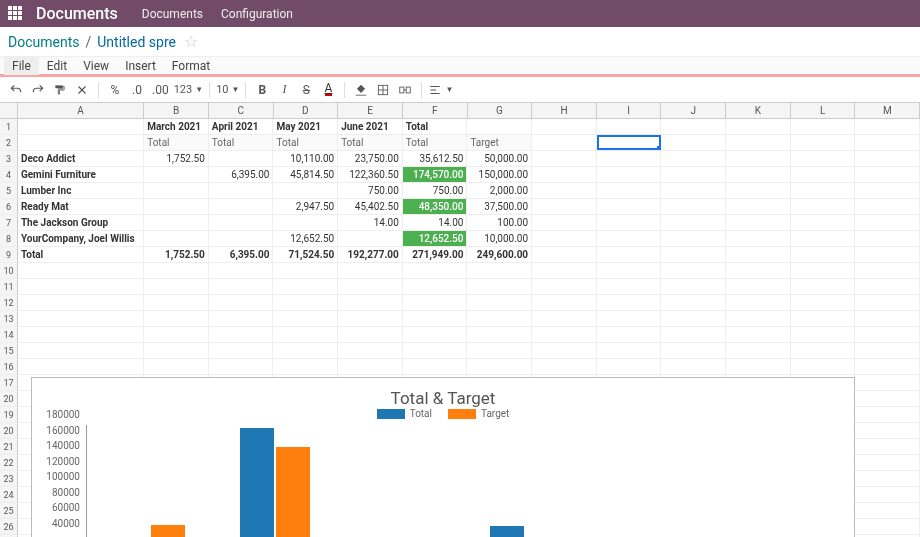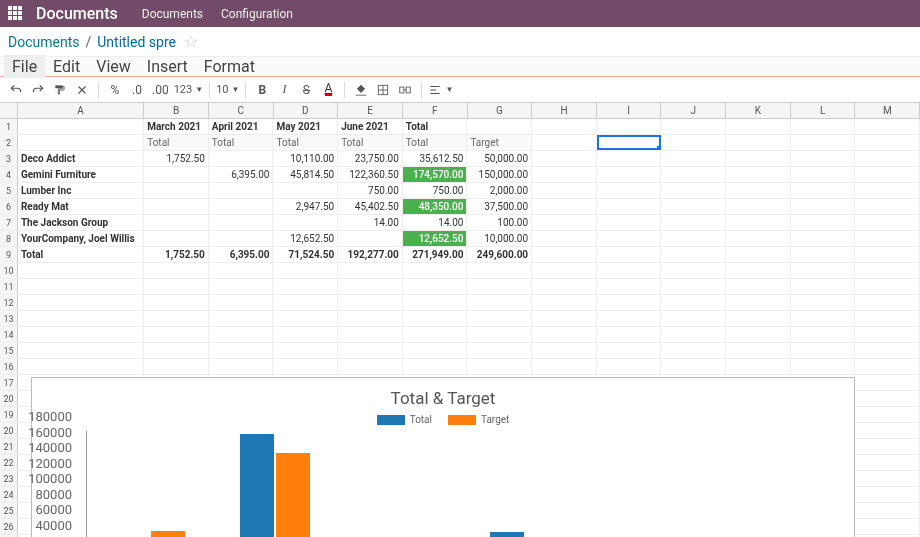--- a/index.html
+++ b/index.html
@@ -13,21 +13,21 @@
 .topbar .nav-item { font-size: 12px; margin-right: 18px; cursor: pointer; color: #eee; }
 
 
 .crumbrow { height: 30px; display: flex; align-items: center; padding: 0 8px; border-bottom: 1px solid #eee; }
 .crumbrow .crumb-link { color: #017e84; font-size: 14px; cursor: pointer; }
 .crumbrow .sep { margin: 0 6px; color: #666; font-size: 14px; }
 .crumbrow .crumb-current { color: #0369a1; font-size: 14px; }
 .crumbrow .star { margin-left: 8px; color: #ccc; font-size: 16px; cursor: pointer; }
 
 
-.menubar { height: 20px; display: flex; align-items: center; padding: 0 4px; border-bottom: 1px solid #fca5a5; background: #fafafa; font-size: 16px; }
+.menubar { height: 20px; display: flex; align-items: center; padding: 0 4px; border-bottom: 3px solid #fca5a5; background: #fafafa; font-size: 12px; }
 .menubar .mitem { padding: 2px 8px; cursor: pointer; color: #444; }
 .menubar .mitem.first { background: #eee; }
 
 
 .toolbar { height: 26px; display: flex; align-items: center; padding: 0 6px; border-bottom: 1px solid #ccc; gap: 2px; }
 .toolbar .tbtn { min-width: 20px; height: 20px; display: flex; align-items: center; justify-content: center; cursor: pointer; color: #555; font-size: 12px; padding: 0 3px; }
 .toolbar .tbtn svg { width: 14px; height: 14px; }
 .toolbar .divider { width: 1px; height: 16px; background: #ddd; margin: 0 4px; }
 .toolbar .sel { display: flex; align-items: center; cursor: pointer; font-size: 11px; color: #555; }
 .toolbar .sel .caret { margin-left: 3px; font-size: 8px; }
@@ -49,27 +49,27 @@
 .row .cell.num { text-align: right; }
 .row .cell.hdr { font-weight: bold; background: #fff; }
 .row .cell.sub { color: #666; background: #fafafa; }
 .row .cell.boldrow { font-weight: bold; }
 .row .cell.green { background: #4caf50; color: #fff; font-weight: 500; }
 .active-cell { border: 2px solid #1a73e8 !important; position: relative; }
 .active-cell::after { content:''; position:absolute; right:-3px; bottom:-3px; width:5px; height:5px; background:#1a73e8; }
 
 
 .chart-container { position: absolute; left: 31px; top: 274px; width: 824px; height: 245px; border: 1px solid #bbb; background: #fff; padding: 10px 14px 6px 14px; }
-.chart-title { text-align: center; font-size: 17px; color: #555; margin-bottom: 6px; }
+.chart-title { text-align: center; font-size: 17px; color: #555; }
 .chart-legend { display: flex; justify-content: center; gap: 16px; margin-bottom: 6px; font-size: 10px; color: #666; }
 .chart-legend .lg { display: flex; align-items: center; gap: 5px; }
 .chart-legend .sw { width: 28px; height: 10px; }
 .chart-area { position: relative; height: 170px; margin-left: 40px; }
 .y-axis { position: absolute; left: -40px; top: 0; bottom: 30px; width: 38px; }
-.y-tick { position: absolute; right: 12px; font-size: 13px; color: #666; transform: translateY(-50%); }
+.y-tick { position: absolute; right: 4px; font-size: 10px; color: #666; transform: translateY(-50%); }
 .plot { position: absolute; left: 0; right: 0; top: 0; bottom: 30px; border-left: 1px solid #999; border-bottom: 1px solid #999; }
 .bar-group { position: absolute; bottom: 0; width: 80px; }
 .bar { position: absolute; bottom: 0; width: 34px; }
 .bar.b1 { left: 0; background: #1f77b4; }
 .bar.b2 { left: 36px; background: #ff7f0e; }
 </style>
 </head>
 <body>
 
 <div class="topbar">

